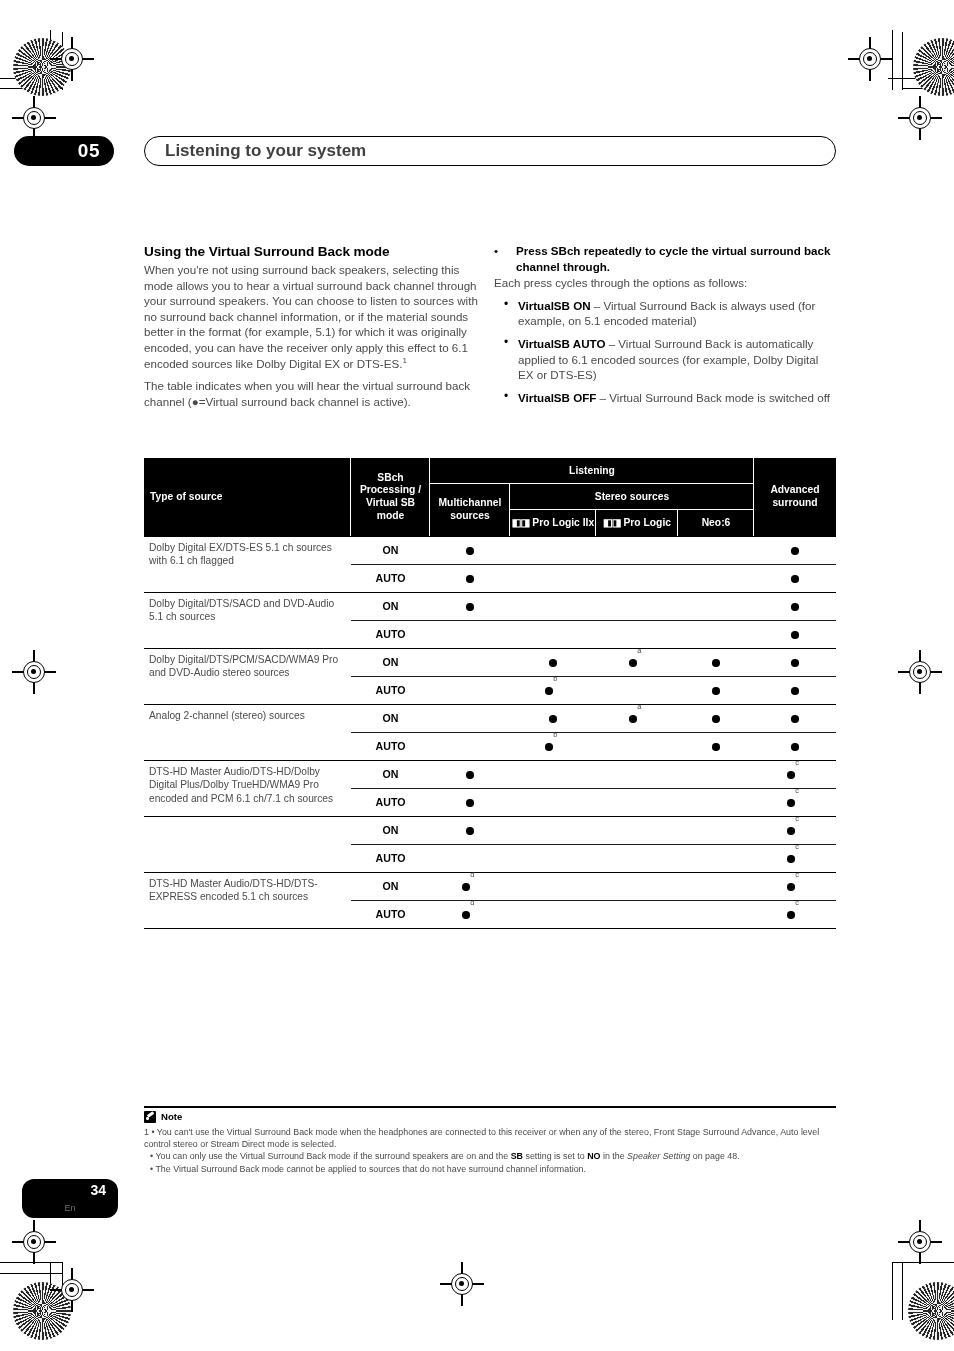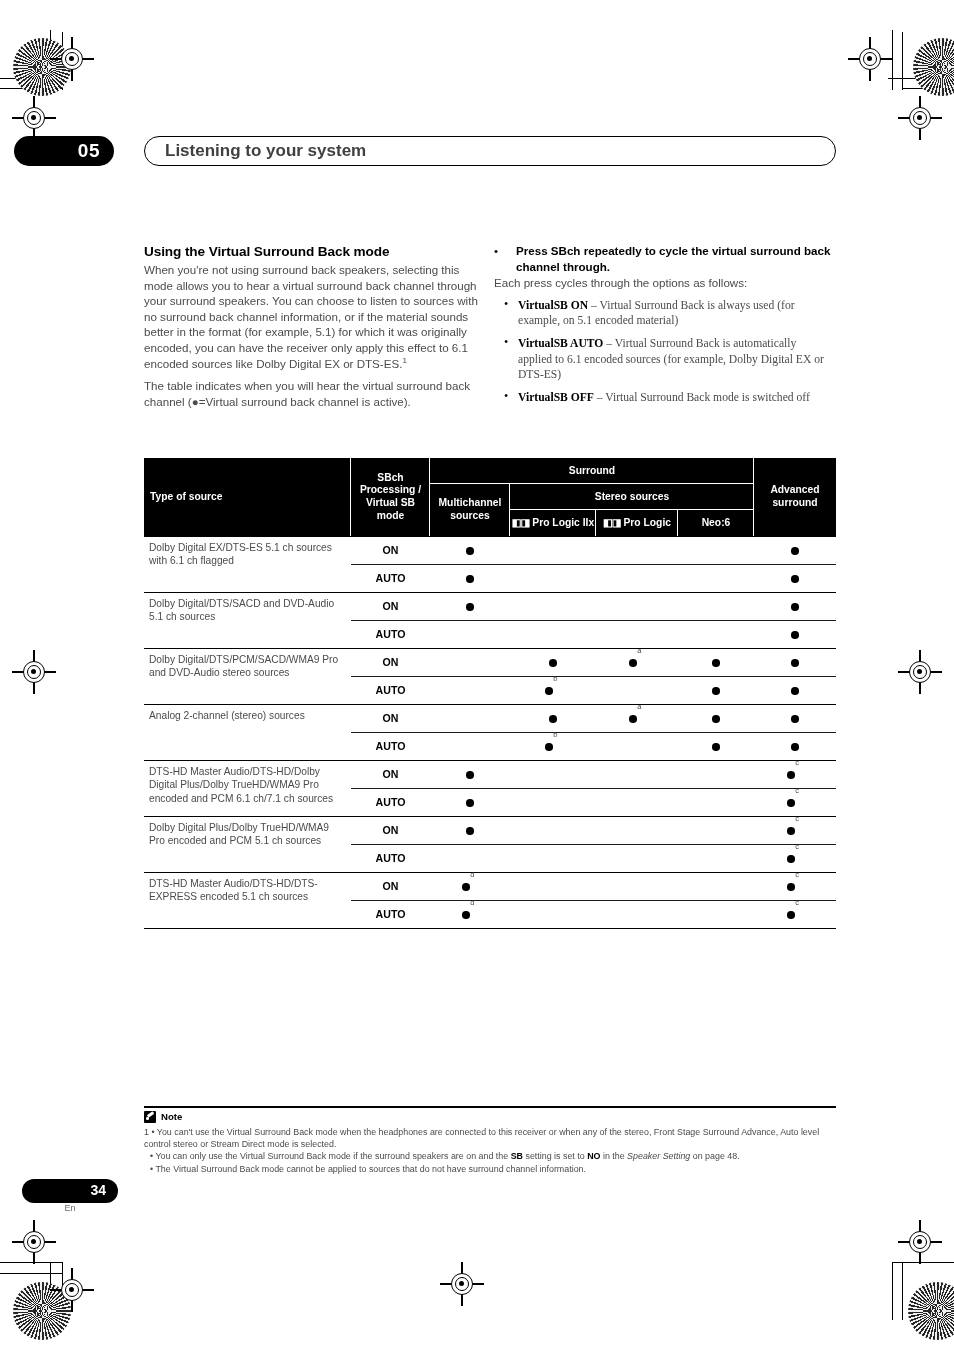--- a/index.html
+++ b/index.html
@@ -58,21 +58,21 @@
     line-height:17px;letter-spacing:-.1px;
   }
   .col p{margin:0 0 7px 0;}
   sup{font-size:8px;vertical-align:super;line-height:0;}
 
   .bullet-head{display:flex;gap:0;margin:0 0 1px 0;}
   .bullet-head .bdot{width:22px;flex:0 0 22px;color:#000;font-size:11.6px;}
   .bullet-head .btxt{font-weight:bold;color:#000;font-size:11.6px;line-height:15.6px;}
   .eachpress{margin:0 0 6px 0;}
 
-  ul.opts{list-style:none;margin:0;padding:0;font-family:Liberation Serif, serif;}
+  ul.opts{list-style:none;margin:0;padding:0;}
   ul.opts li{position:relative;padding-left:24px;margin-bottom:7px;line-height:15.6px;}
   ul.opts li:before{content:"\2022";position:absolute;left:10px;top:-1px;color:#000;font-size:12px;}
   ul.opts li b{color:#000;}
 
   
   .tbl{position:absolute;left:144px;top:458px;width:692px;}
   .thead{background:#000;color:#fff;position:relative;height:78px;}
   .thead .cell{position:absolute;box-sizing:border-box;display:flex;align-items:center;justify-content:center;text-align:center;font-weight:bold;font-size:10.3px;line-height:12.6px;}
   .thead .sep{position:absolute;background:#fff;}
 
@@ -104,21 +104,21 @@
   .note-icon:after{content:"";position:absolute;left:2px;top:6.6px;width:2.6px;height:2.6px;background:#fff;border-radius:50%;}
   .note-title{font-weight:bold;font-size:9.6px;color:#000;}
   .note-list{margin-top:3px;font-size:8.9px;line-height:12.4px;color:#4b4b4b;}
   .note-list .n1{margin:0;}
   .note-list .sub{margin:0;padding-left:14px;text-indent:-8px;}
   .note-list b{color:#000;}
   .note-list i{font-style:italic;}
 
   
   .pagebadge{
-    position:absolute;left:22px;top:1179px;width:96px;height:24px;
+    position:absolute;left:22px;top:1179px;width:96px;height:39px;
     background:#000;border-radius:12px;color:#fff;font-weight:bold;font-size:14px;
     text-align:right;padding-right:12px;box-sizing:border-box;line-height:23px;
   }
   .pagelang{position:absolute;left:22px;top:1203px;width:96px;text-align:center;font-size:9px;color:#6d6d6d;}
 </style>
 </head>
 <body>
 
 <div class="page">
 
@@ -249,21 +249,21 @@
       <li>
         <b>VirtualSB OFF</b><span> – </span><span>Virtual Surround Back mode is switched off</span>
       </li>
     </ul>
   </div>
 
   <div class="tbl">
     <div class="thead">
       <div class="cell" style="left:0;top:0;width:207px;height:78px;justify-content:flex-start;padding-left:6px;text-align:left;">Type of source</div>
       <div class="cell" style="left:207px;top:0;width:79px;height:78px;">SBch Processing / Virtual SB mode</div>
-      <div class="cell" style="left:286px;top:0;width:324px;height:26px;">Surround</div>
+      <div class="cell" style="left:286px;top:0;width:324px;height:26px;">Listening</div>
       <div class="cell" style="left:286px;top:26px;width:80px;height:52px;">Multichannel sources</div>
       <div class="cell" style="left:366px;top:26px;width:244px;height:26px;">Stereo sources</div>
       <div class="cell" style="left:366px;top:52px;width:86px;height:26px;gap:3px;">
         <span style="letter-spacing:-1px;">◧◨</span>
         <span>Pro Logic IIx</span>
       </div>
       <div class="cell" style="left:452px;top:52px;width:82px;height:26px;gap:3px;">
         <span style="letter-spacing:-1px;">◧◨</span>
         <span>Pro Logic</span>
       </div>
@@ -410,21 +410,20 @@
           <div class="rowline part" style="top: 28px;"></div>
           <div class="trow" style="min-height: 28px; align-items: center;">
             <div class="c-src">&nbsp;</div>
             <div class="c-mode">AUTO</div>
             <div class="c-mark c-multi"></div>
             <div class="c-mark c-plx"></div>
             <div class="c-mark c-pl"></div>
             <div class="c-mark c-neo"></div>
             <div class="c-mark c-adv"><span class="dot-wrap" title="●" style="transform: translateX(-4px);"><span class="dot-mark"></span><span class="sup">c</span></span></div>
           </div>
-          <div class="c-src" style="position: absolute; left: 0px; top: 0px;">Dolby Digital Plus/Dolby TrueHD/WMA9 Pro encoded and PCM 5.1 ch sources</div>
         </div>
         <div style="position: relative;">
           <div class="rowline full" style="top: 0px;"></div>
           <div class="trow" style="min-height: 28px; align-items: center;">
             <div class="c-src">&nbsp;</div>
             <div class="c-mode">ON</div>
             <div class="c-mark c-multi"><span class="dot-wrap" title="●" style="transform: translateX(-4px);"><span class="dot-mark"></span><span class="sup">d</span></span></div>
             <div class="c-mark c-plx"></div>
             <div class="c-mark c-pl"></div>
             <div class="c-mark c-neo"></div>

